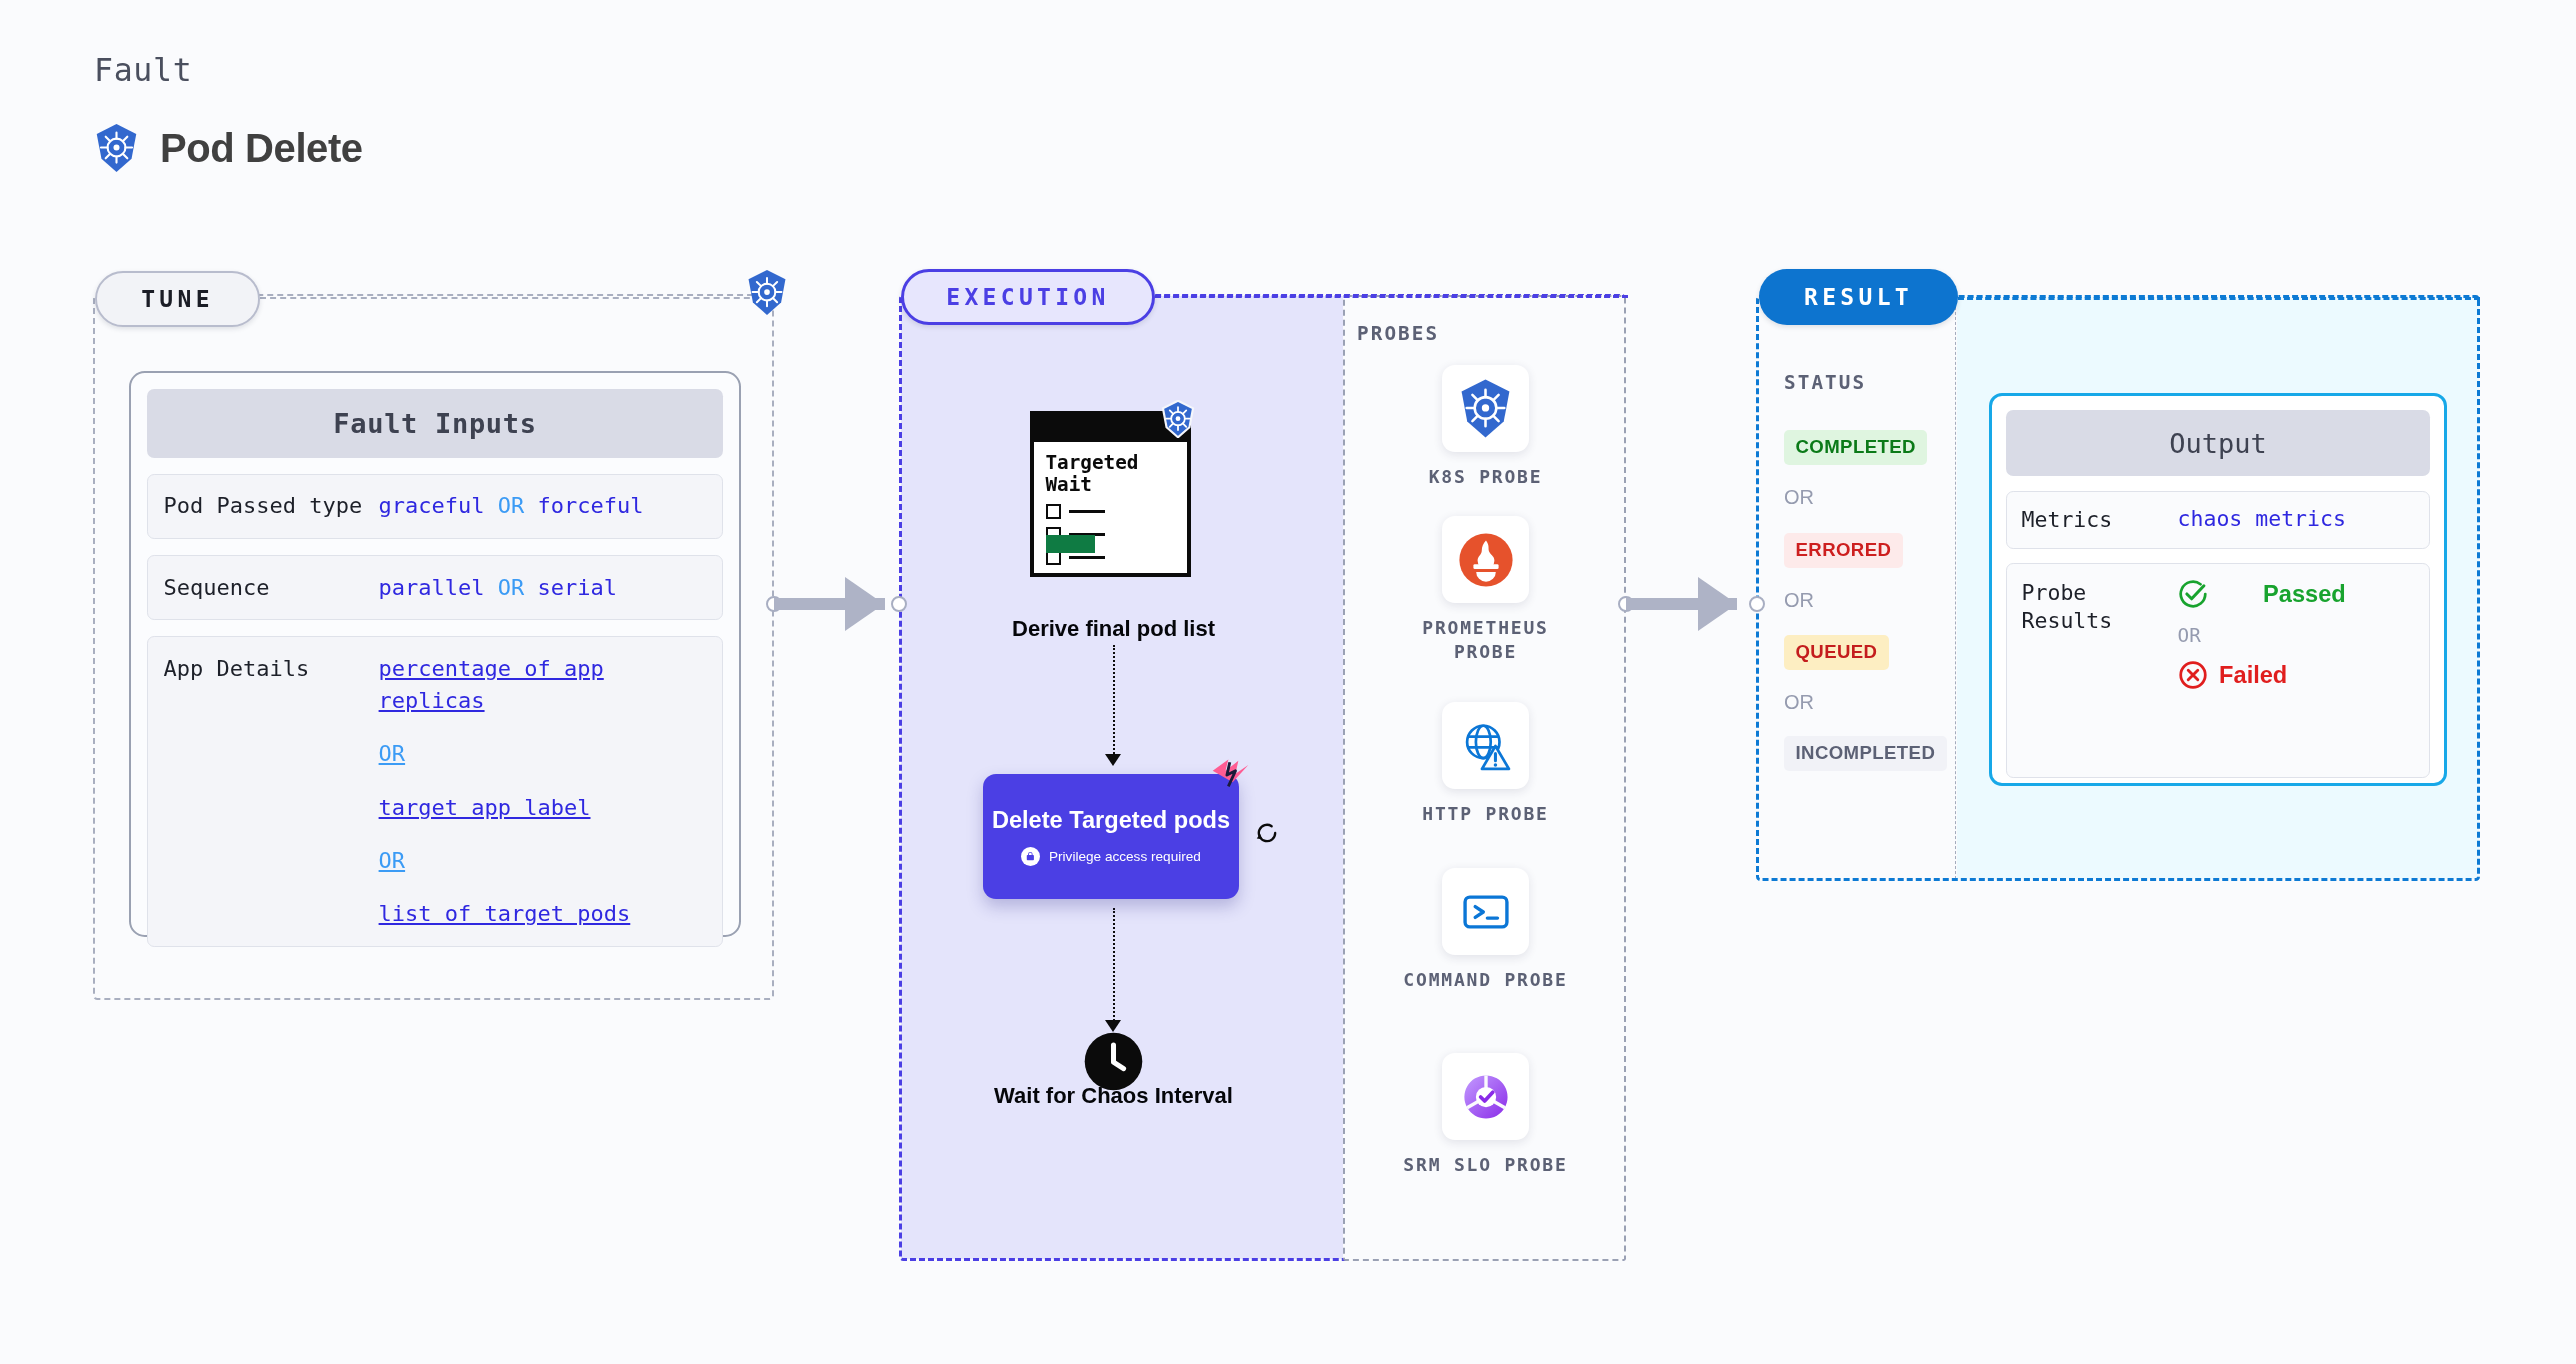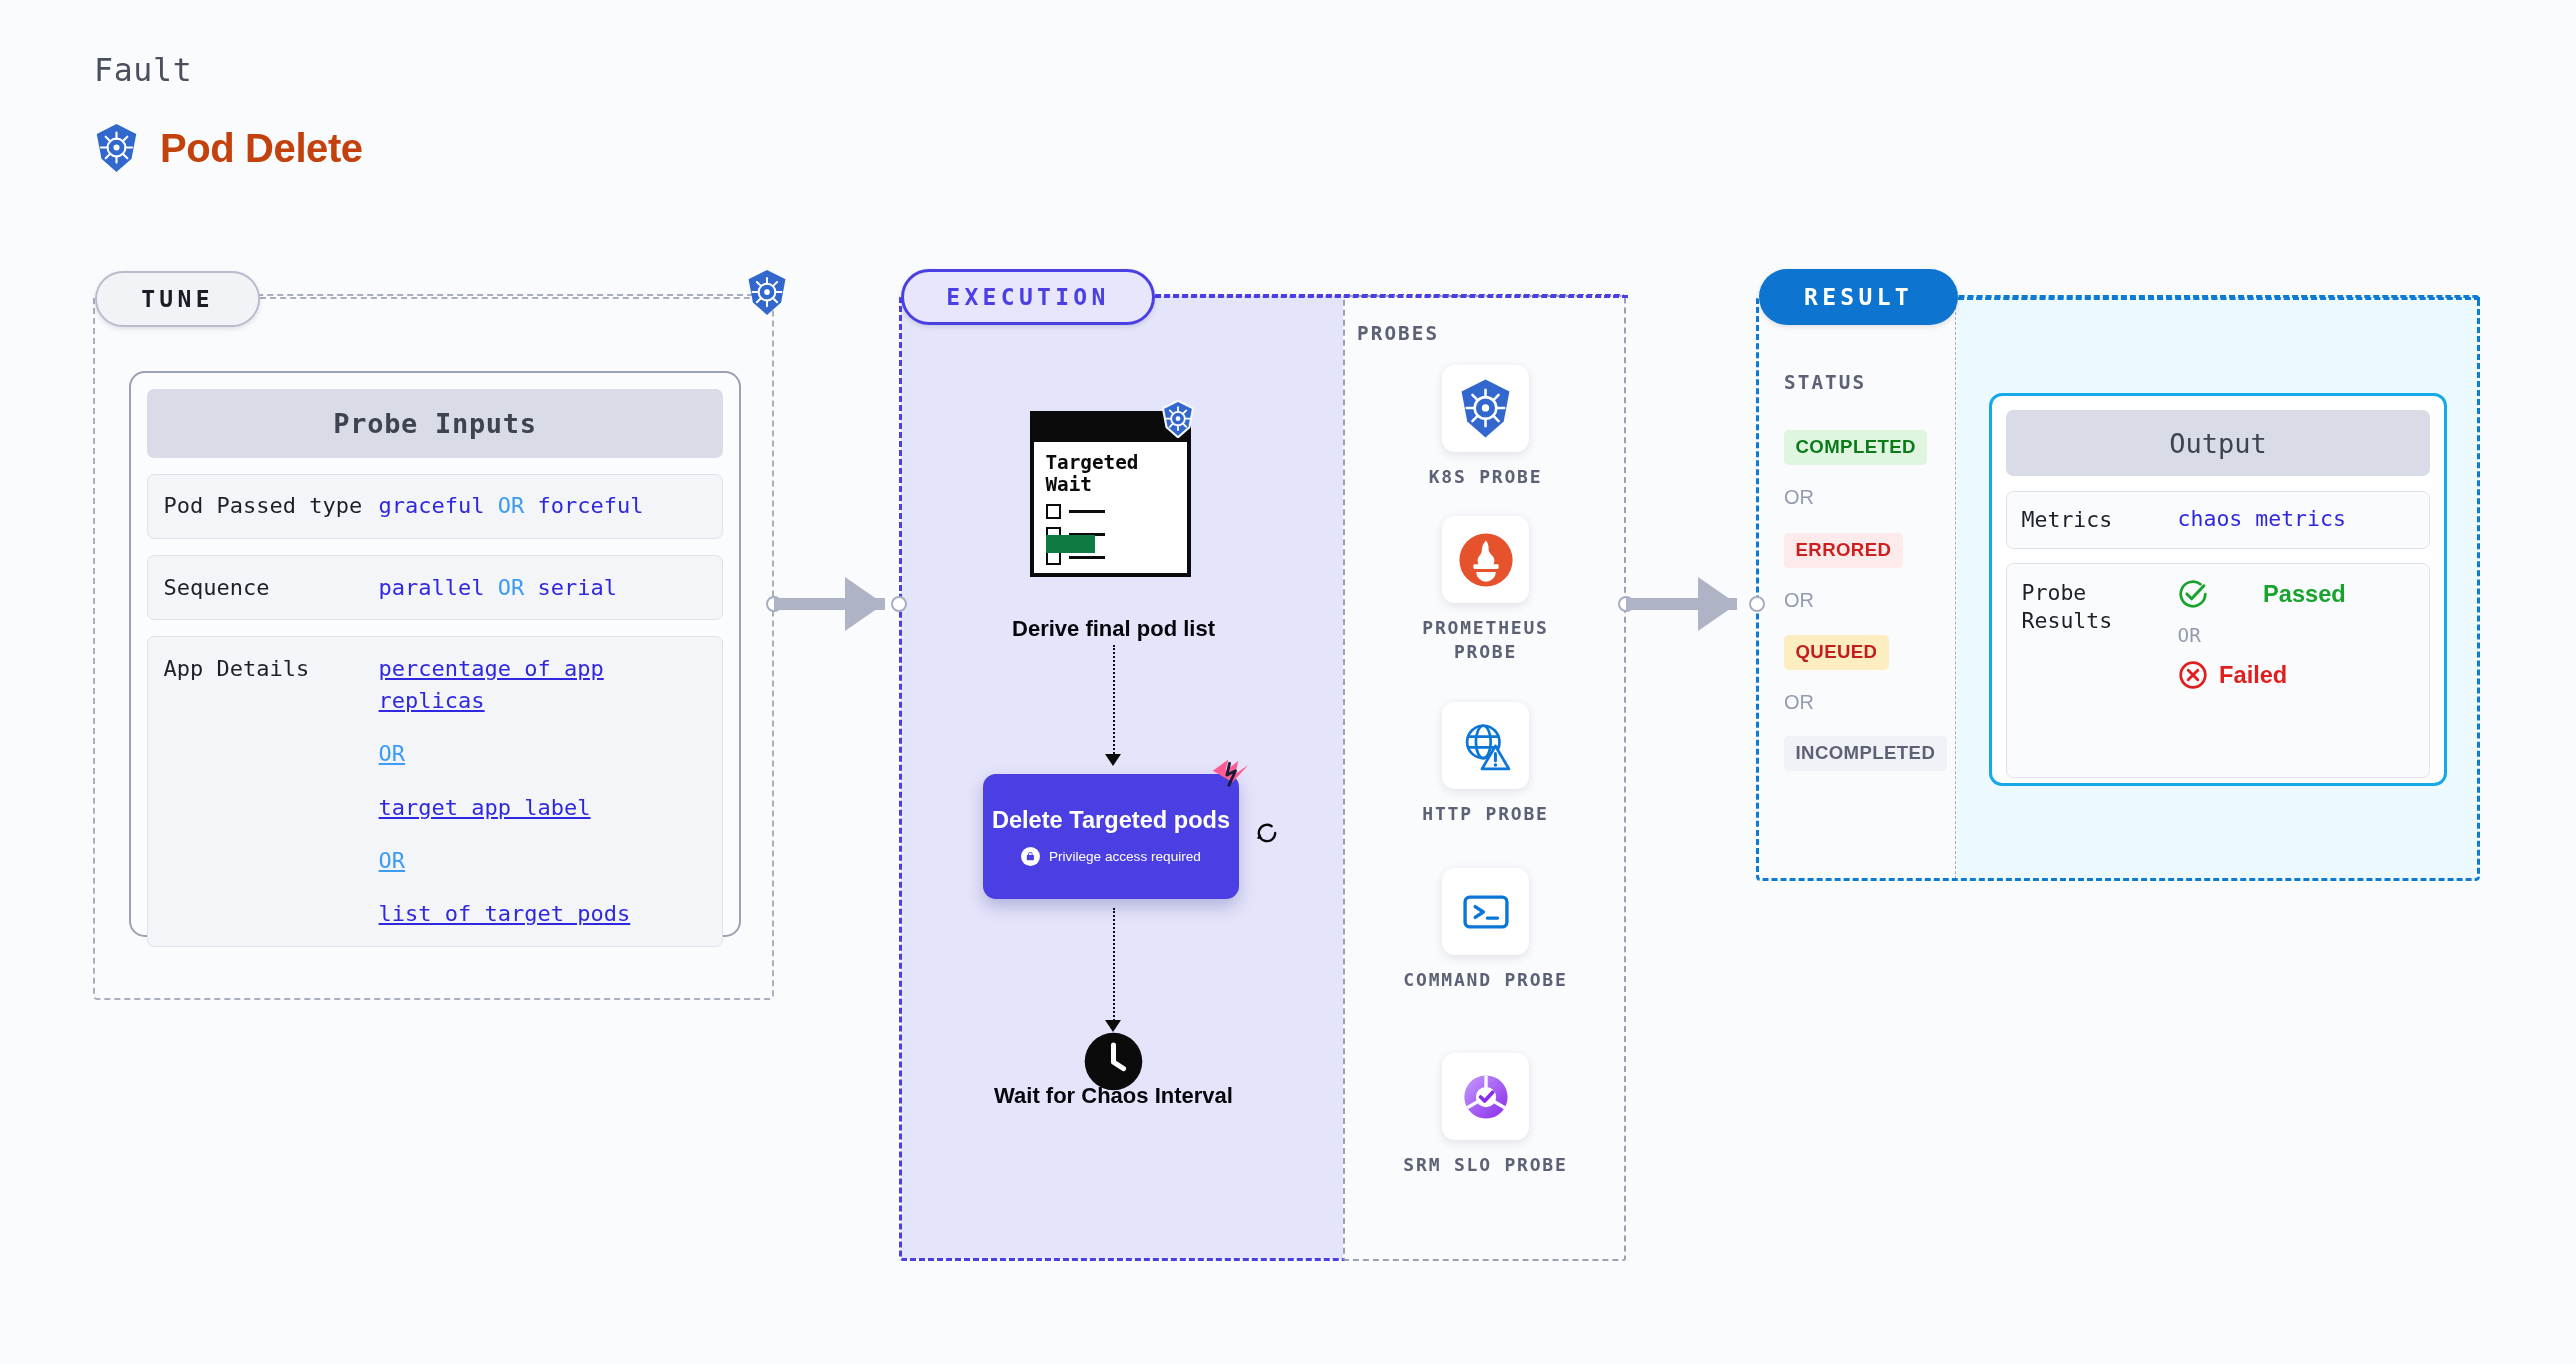--- a/index.html
+++ b/index.html
@@ -12,21 +12,21 @@
   .stage { position: relative; width: 2576px; height: 1365px; }
 
   
   #fault-label {
     position: absolute; left: 94px; top: 52px;
     font-family: "DejaVu Sans Mono", monospace;
     font-size: 31.5px; color: #4a4f5e; letter-spacing: 0.7px;
   }
   #fault-title-row { position: absolute; left: 93px; top: 123px; display: flex; align-items: center; gap: 20px; }
   #fault-title {
-    font-size: 40px; font-weight: 700; color: #c2410c; letter-spacing: -0.4px;
+    font-size: 40px; font-weight: 700; color: #404040; letter-spacing: -0.4px;
   }
 
   
   .k8s { display: block; }
 
   
   .pill {
     position: absolute; display: flex; align-items: center; justify-content: center;
     border-radius: 716px; font-family: "DejaVu Sans Mono", monospace;
     font-weight: 700; letter-spacing: 4.3px; z-index: 20;
@@ -275,21 +275,21 @@
       <path d="M50 2 L92 23 L82 76 L50 104 L18 76 L8 23 Z" fill="#3268ce"></path>
       <g fill="none" stroke="#fff" stroke-width="4.5" stroke-linecap="round">
         <circle cx="50" cy="52" r="19"></circle>
         <circle cx="50" cy="52" r="4.2" fill="#fff"></circle>
         <path d="M50 33 V20 M50 71 V84 M31 52 H17 M69 52 H83 M36.6 38.6 L27 29 M63.4 65.4 L73 75 M36.6 65.4 L27 75 M63.4 38.6 L73 29"></path>
       </g>
     </svg>
   </div>
 
   <div id="user-inputs-card">
-    <div class="ui-header">Probe Inputs</div>
+    <div class="ui-header">Fault Inputs</div>
 
     <div class="ui-row">
       <div class="k">Pod Passed type</div>
       <div class="v">
         <span>graceful</span>
         <span class="or">OR</span>
         <span>forceful</span>
       </div>
     </div>
 

